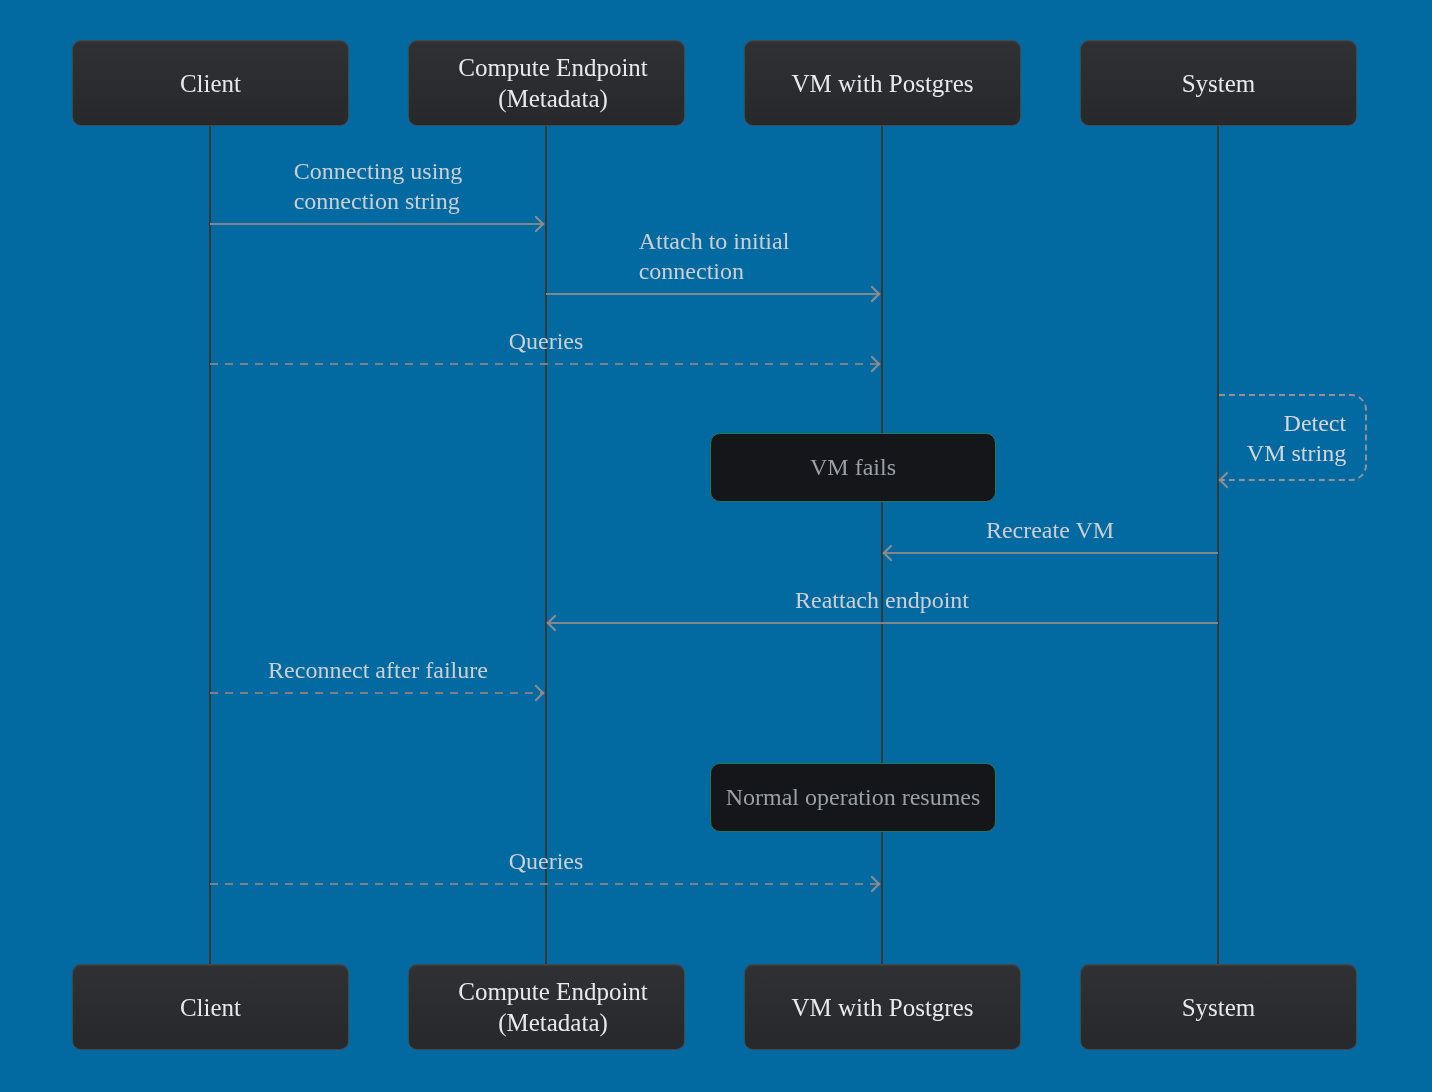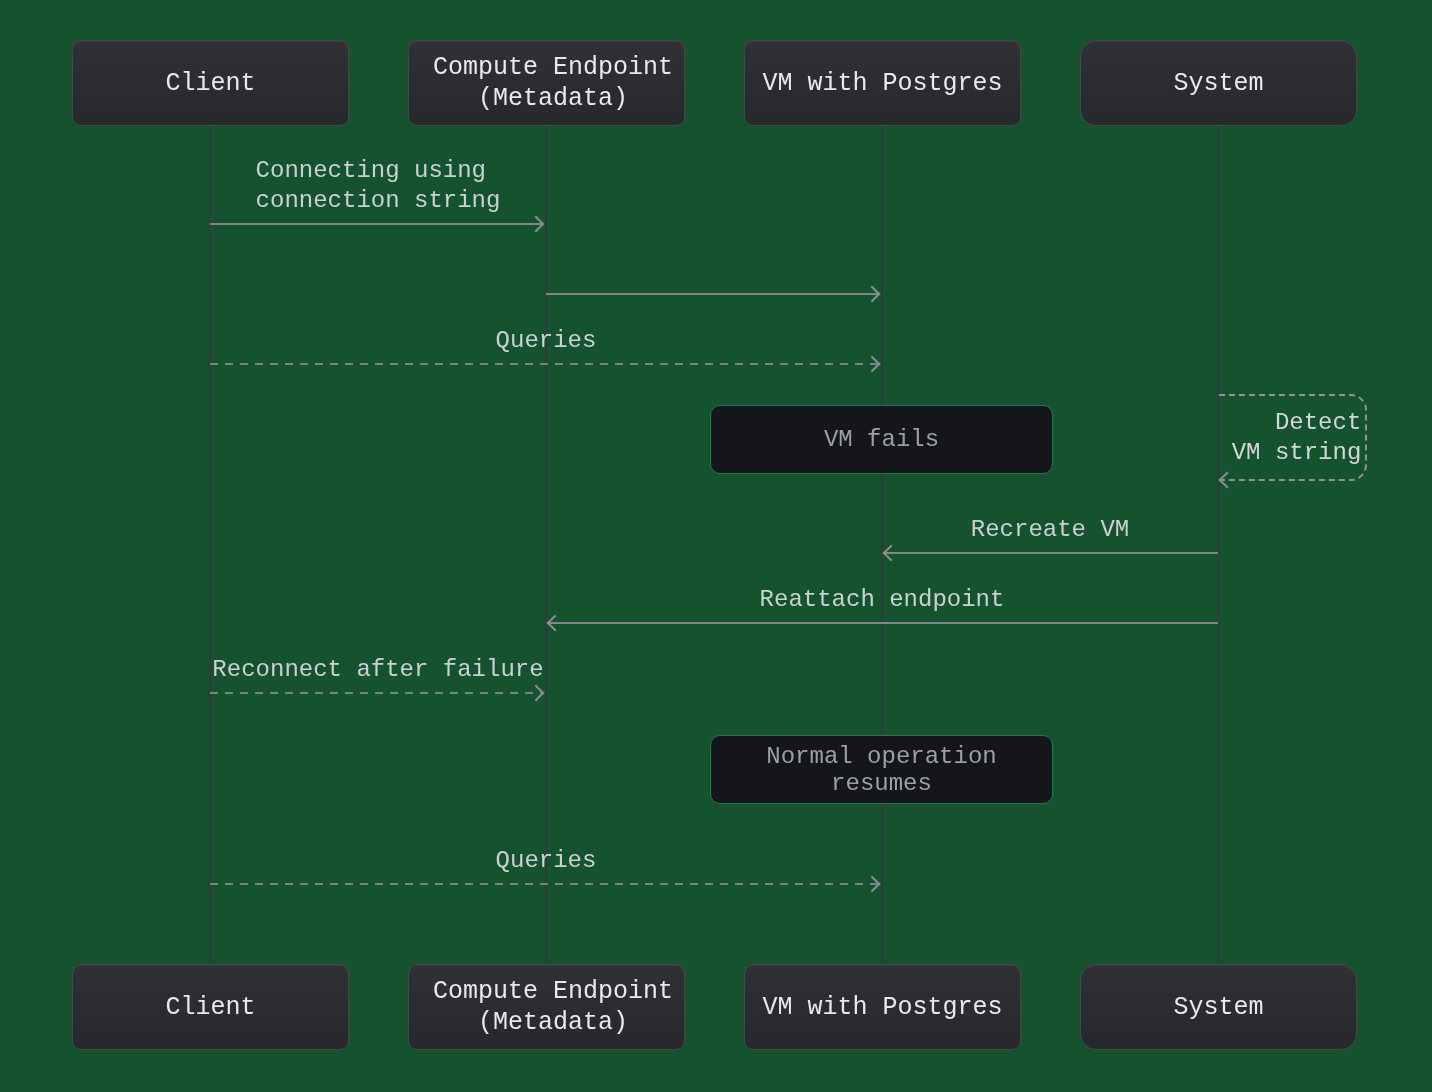--- a/index.html
+++ b/index.html
@@ -1,20 +1,20 @@
 <!DOCTYPE html>
 <html><head>
 <meta charset="utf-8">
 <style>
   html,body{margin:0;padding:0;background:#0f1011;}
   .diagram{
     position:relative;
     width:1432px;height:1092px;
-    background:#14532d;
-    font-family:Liberation Mono, monospace;
+    background:#0369a1;
+    font-family:Liberation Serif, serif;
     overflow:hidden;
   }
   
   .lifeline{
     position:absolute;top:126px;height:838px;width:2px;
     background:#35383b;
   }
   .ll-client{left:209px;}
   .ll-ce{left:545px;}
   .ll-vm{left:881px;}
@@ -29,21 +29,21 @@
     box-shadow:inset 0 1px 0 rgba(255,255,255,0.05);
     display:flex;align-items:center;justify-content:center;
     text-align:center;color:#e7e9ea;font-size:25px;line-height:31px;
     box-sizing:border-box;
   }
   .row-top{top:40px;}
   .row-bottom{top:964px;}
   .col-client{left:72px;}
   .col-ce{left:408px;padding-left:13px;}
   .col-vm{left:744px;}
-  .col-sys{left:1080px;border-radius:16px;}
+  .col-sys{left:1080px;}
   .actor span{display:block;padding:0 10px;}
 
   
   .msg-label{
     position:absolute;transform:translateX(-50%);
     color:#ccd0d4;font-size:24px;line-height:30px;
     text-align:left;white-space:nowrap;
   }
   .msg-label span{display:block;}
 
@@ -53,25 +53,25 @@
     position:absolute;height:2px;
     background:repeating-linear-gradient(90deg,#7d8185 0 8px,transparent 8px 15px);
   }
   
   .head{position:absolute;width:12px;height:12px;box-sizing:border-box;}
   .head-r{border-top:2px solid #8a8e93;border-right:2px solid #8a8e93;transform:rotate(45deg);}
   .head-l{border-top:2px solid #8a8e93;border-left:2px solid #8a8e93;transform:rotate(-45deg);}
 
   
   .note{
-    position:absolute;width:343px;height:69px;box-sizing:border-box;
+    position:absolute;width:286px;height:69px;box-sizing:border-box;
     border:1.5px solid #27765a;border-radius:10px;
     background:#141619;
     display:flex;align-items:center;justify-content:center;
-    color:#9aa0a6;font-size:24px;text-align:center;
+    color:#9aa0a6;font-size:24px;text-align:center;margin-top:28px;
   }
   .note-vmfails{left:710px;top:405px;}
   .note-normal{left:710px;top:735px;}
 
   
   .selfmsg{
     position:absolute;left:1219px;top:394px;width:148px;height:87px;box-sizing:border-box;
     border:2px dashed #90949a;border-left:none;
     border-radius:0 16px 16px 0;
     display:flex;align-items:center;justify-content:center;
@@ -133,20 +133,24 @@
     <span>System</span>
   </div>
 
   <div class="msg-label lbl-connect">
     <span>Connecting using</span>
     <span>connection string</span>
   </div>
   <div class="line-solid ln-connect"></div>
   <div class="head head-r hd-connect"></div>
 
+  <div class="msg-label lbl-attach">
+    <span>Attach to initial</span>
+    <span>connection</span>
+  </div>
   <div class="line-solid ln-attach"></div>
   <div class="head head-r hd-attach"></div>
 
   <div class="msg-label lbl-queries1">
     <span>Queries</span>
   </div>
   <div class="line-dashed ln-queries1"></div>
   <div class="head head-r hd-queries1"></div>
 
   <div class="note note-vmfails">

